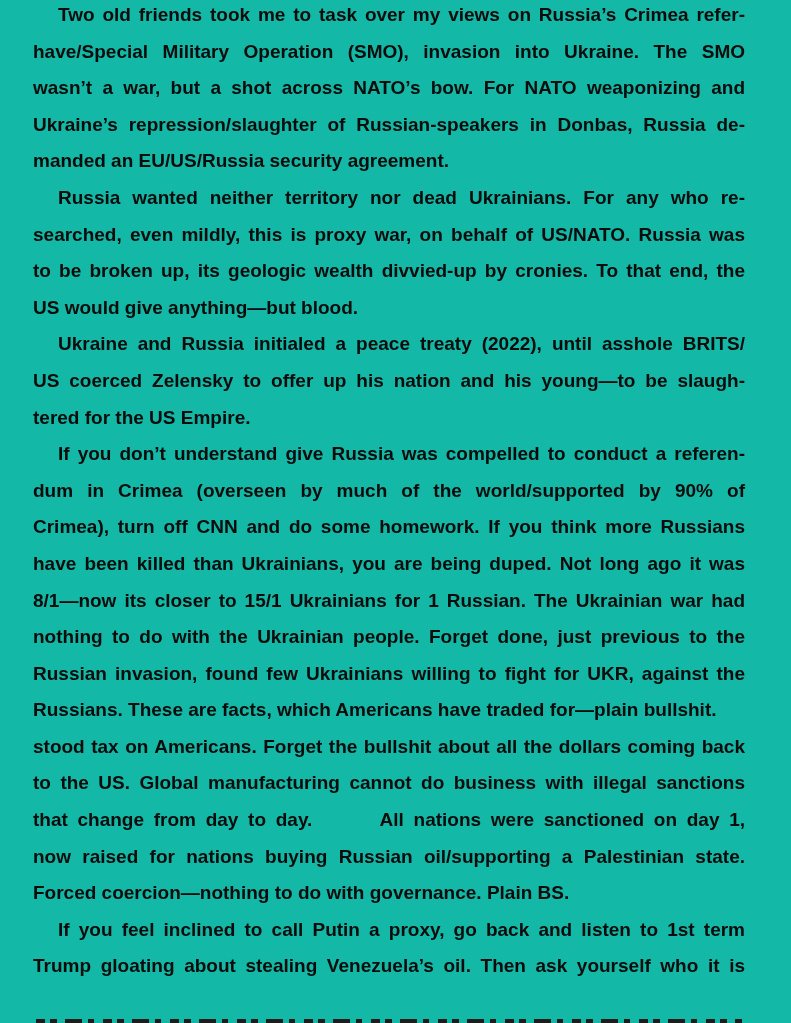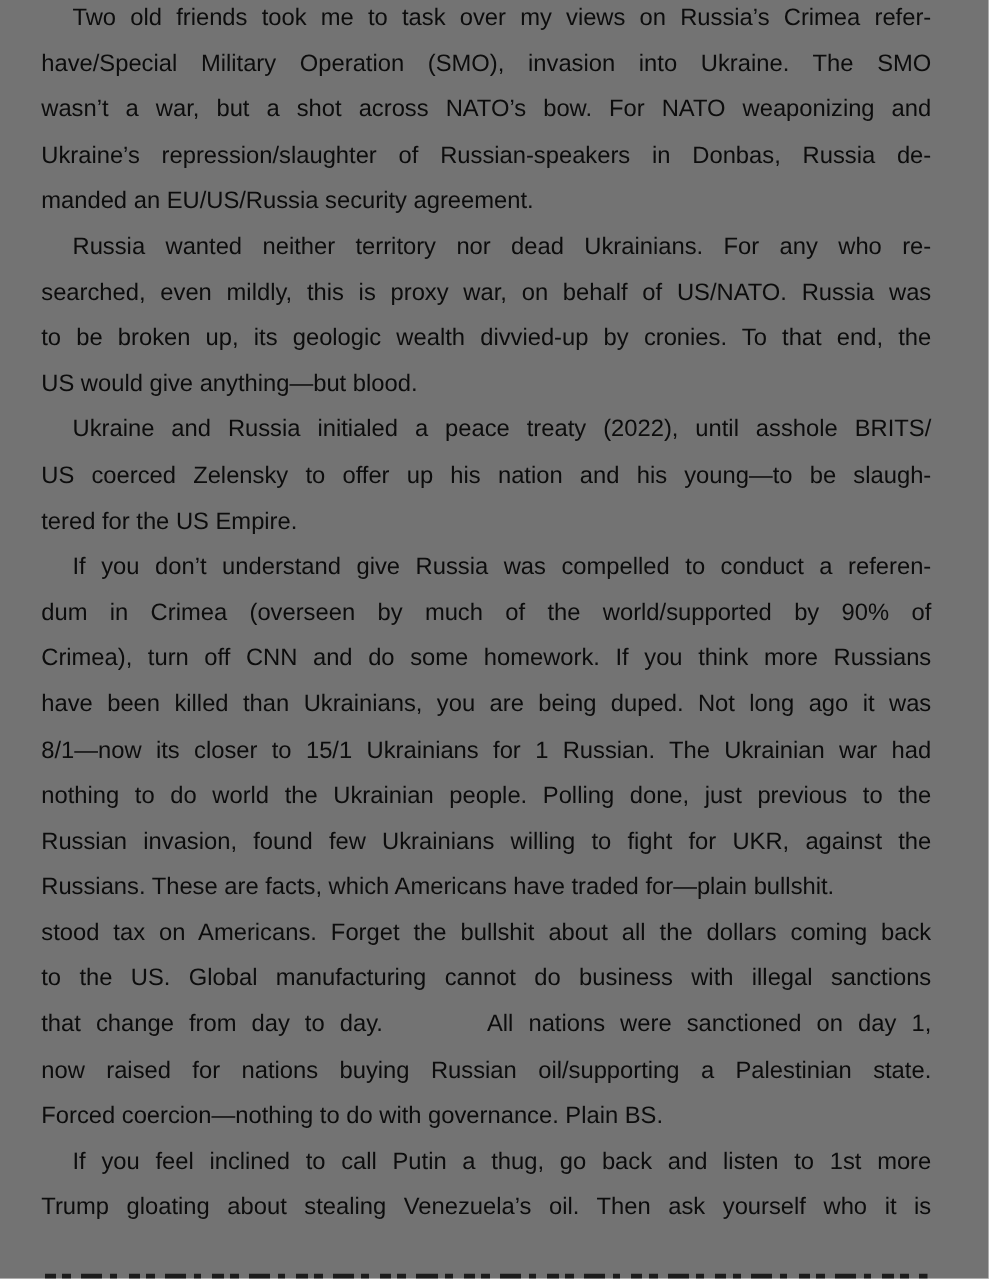--- a/index.html
+++ b/index.html
@@ -42,21 +42,21 @@
     background: repeating-linear-gradient(90deg,
       #1c1c1c 0 9px,  transparent 9px 14px,
       #1c1c1c 14px 21px, transparent 21px 29px,
       #1c1c1c 29px 46px, transparent 46px 52px,
       #1c1c1c 52px 58px, transparent 58px 67px);
   }
 </style>
 </head>
 <body>
 
-<div class="page" style="background: #737373;">
+<div class="page" style="background: #14b8a6; font-weight: bold;">
   <div class="text-column" style="color: rgb(12, 12, 12);">
       <div class="paragraph">
         <div class="line first">Two old friends took me to task over my views on Russia’s Crimea refer-</div>
         <div class="line">have/Special Military Operation (SMO), invasion into Ukraine. The SMO</div>
         <div class="line">wasn’t a war, but a shot across NATO’s bow. For NATO weaponizing and</div>
         <div class="line">Ukraine’s repression/slaughter of Russian-speakers in Donbas, Russia de-</div>
         <div class="line last">manded an EU/US/Russia security agreement.</div>
       </div>
       <div class="paragraph">
         <div class="line first">Russia wanted neither territory nor dead Ukrainians. For any who re-</div>
@@ -68,30 +68,30 @@
         <div class="line first">Ukraine and Russia initialed a peace treaty (2022), until asshole BRITS/</div>
         <div class="line">US coerced Zelensky to offer up his nation and his young—to be slaugh-</div>
         <div class="line last">tered for the US Empire.</div>
       </div>
       <div class="paragraph">
         <div class="line first">If you don’t understand give Russia was compelled to conduct a referen-</div>
         <div class="line">dum in Crimea (overseen by much of the world/supported by 90% of</div>
         <div class="line">Crimea), turn off CNN and do some homework. If you think more Russians</div>
         <div class="line">have been killed than Ukrainians, you are being duped. Not long ago it was</div>
         <div class="line">8/1—now its closer to 15/1 Ukrainians for 1 Russian. The Ukrainian war had</div>
-        <div class="line">nothing to do world the Ukrainian people. Polling done, just previous to the</div>
+        <div class="line">nothing to do with the Ukrainian people. Forget done, just previous to the</div>
         <div class="line">Russian invasion, found few Ukrainians willing to fight for UKR, against the</div>
         <div class="line last">Russians. These are facts, which Americans have traded for—plain bullshit.</div>
       </div>
       <div class="paragraph">
         <div class="line">stood tax on Americans. Forget the bullshit about all the dollars coming back</div>
         <div class="line">to the US. Global manufacturing cannot do business with illegal sanctions</div>
         <div class="line">that change from day to day.&nbsp;&nbsp;&nbsp;&nbsp;&nbsp;&nbsp; All nations were sanctioned on day 1,</div>
         <div class="line">now raised for nations buying Russian oil/supporting a Palestinian state.</div>
         <div class="line last">Forced coercion—nothing to do with governance. Plain BS.</div>
       </div>
       <div class="paragraph">
-        <div class="line first">If you feel inclined to call Putin a thug, go back and listen to 1st more</div>
+        <div class="line first">If you feel inclined to call Putin a proxy, go back and listen to 1st term</div>
         <div class="line">Trump gloating about stealing Venezuela’s oil. Then ask yourself who it is</div>
       </div>
     </div>
   <div class="clipped-line"></div>
 </div>
 
 </body></html>

